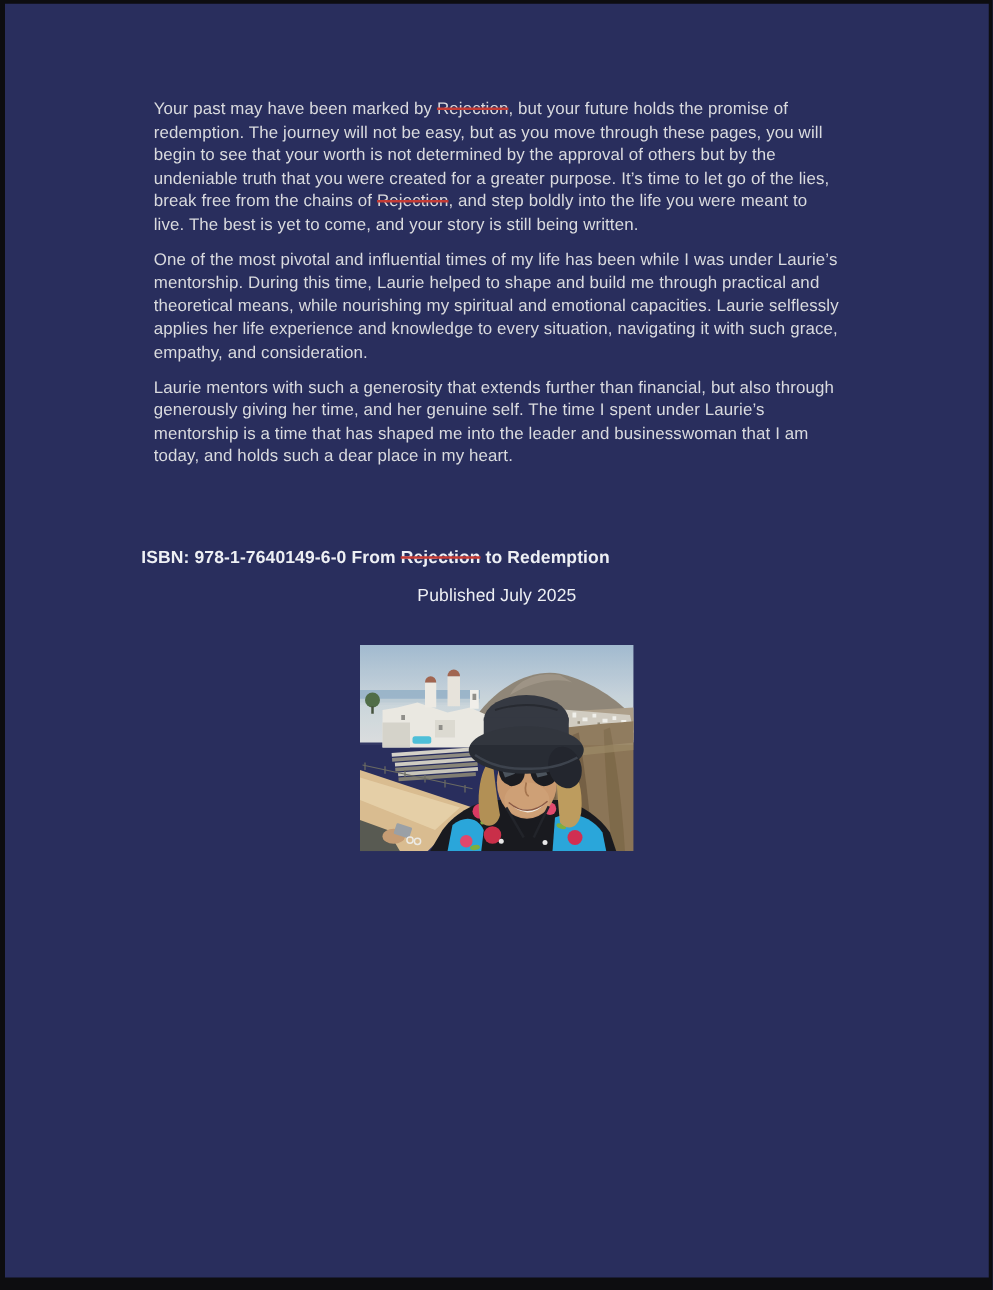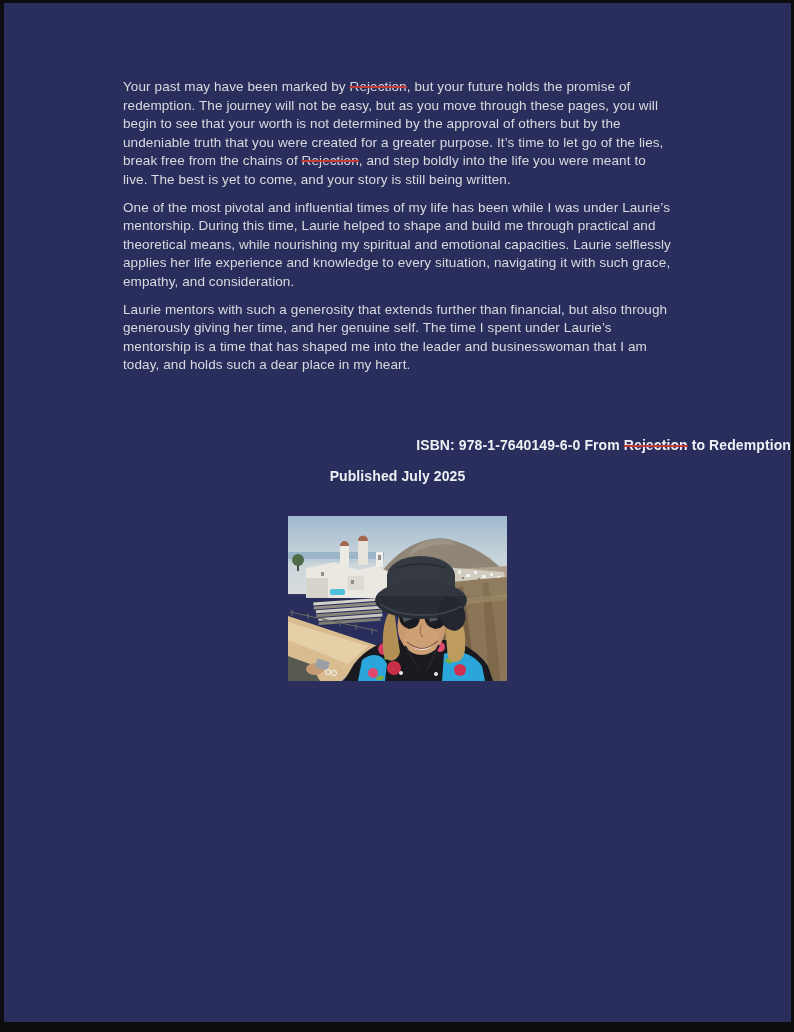--- a/index.html
+++ b/index.html
@@ -21,30 +21,30 @@
   }
   .text-block p{margin:0 0 9px 0;}
   .strike{
     text-decoration:line-through;
     text-decoration-color:var(--strike,#c43b35);
     text-decoration-thickness:1.6px;
   }
   .isbn-line{
     position:absolute;top:434px;left:0;width:100%;
     box-sizing:border-box;padding-left:109px;
-    text-align:right;
+    text-align:left;
     color:var(--emphasis-text,#eef0f4);
     font-size:14px;font-weight:bold;letter-spacing:0.1px;
   }
   .isbn-line .strike{text-decoration-thickness:2px;}
   .published-line{
     position:absolute;top:465px;left:0;width:100%;
     text-align:center;
     color:var(--emphasis-text,#eef0f4);
-    font-size:14px;font-weight:bold;letter-spacing:0.1px;
+    font-size:14px;font-weight:normal;letter-spacing:0.1px;
   }
   .photo{
     position:absolute;left:284px;top:513px;width:219px;height:165px;
     overflow:hidden;
   }
   .photo svg{display:block;width:100%;height:100%;}
 </style>
 </head>
 <body>
 

